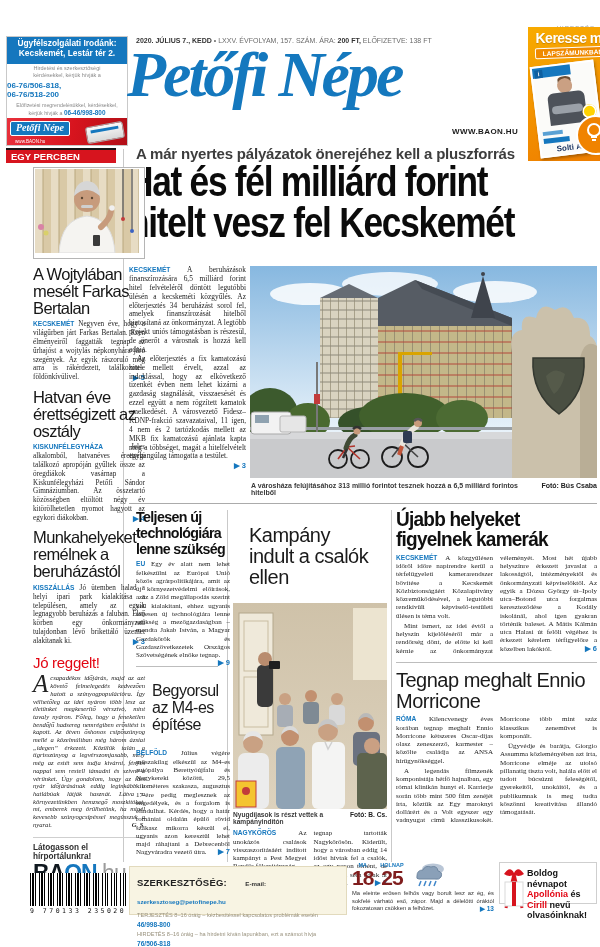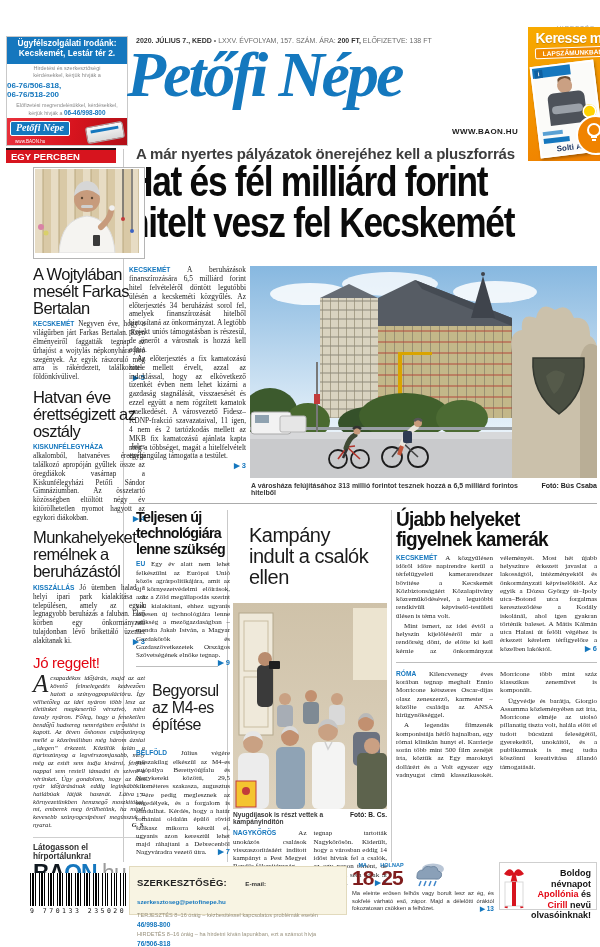--- a/index.html
+++ b/index.html
@@ -118,22 +118,22 @@
   .fe-em{font-size:6.2px;font-weight:bold;color:#333;margin-left:14px;}
   .fe-email{font-size:6.2px;font-weight:bold;color:#1577be;}
   .fe-small{font-size:5.6px;color:#98917d;line-height:1.6;margin-top:3px;}
   .fe-phone{color:#1577be;font-weight:bold;font-size:6.6px;}
   #ftr-w{left:352px;top:862px;width:142px;}
   .fw-top{display:flex;align-items:flex-start;gap:7px;}
   .fw-lab{font-size:5.5px;color:#1577be;font-weight:bold;text-align:center;display:block;}
   .fw-t{font-size:21px;font-weight:bold;color:#7f1d1d;letter-spacing:-1px;line-height:.92;display:block;text-align:center;}
   .fw-fc{font-size:5.8px;color:#333;text-align:justify;margin-top:2px;line-height:1.3;}
   .fw-pref{color:#1577be;font-weight:bold;font-size:6.5px;float:right;}
-  #ftr-nd{left:499px;top:862px;width:98px;height:48px;border:1px solid #cfcfcf;background:#fff;box-sizing:border-box;
-          padding:5px 5px 0 27px;text-align:right;font-weight:bold;font-size:9px;line-height:1.18;color:#141414;}
+  #ftr-nd{left:499px;top:862px;width:98px;height:42px;border:1px solid #cfcfcf;background:#fff;box-sizing:border-box;
+          padding:5px 5px 0 27px;font-weight:bold;font-size:9px;line-height:1.18;color:#141414;}
   .nd-red{color:#e30613;}
   .nd-gift{position:absolute;left:1px;top:1px;}
 </style>
 </head>
 <body>
 
 <div class="page">
 
   <div class="abs" id="hirdetes">HIRDETÉS</div>
 
@@ -426,20 +426,21 @@
     </p>
   </div>
 
   <div class="abs" id="col-cam">
     <h2 class="cam-h">Újabb helyeket figyelnek kamerák</h2>
     <div class="two-col">
       <p class="p-block"><span class="tag">KECSKEMÉT</span> <span>A közgyűlésen időről időre napirendre kerül a térfelügyeleti kamerarendszer bővítése a Kecskemét Közbiztonságáért Közalapítvány közreműködésével, a legutóbbi rendkívüli képviselő-testületi ülésen is téma volt.</span></p>
       <p class="p-block indent"><span>Mint ismert, az idei évtől a helyszín kijelöléséről már a rendőrség dönt, de előtte ki kell kérnie az önkormányzat véleményét. Most hét újabb helyszínre érkezett javaslat a lakosságtól, intézményektől és önkormányzati képviselőktől. Az egyik a Dózsa György út–Ipoly utca–Botond utca forgalmas kereszteződése a Kodály iskolánál, ahol igen gyakran történik baleset. A Mátis Kálmán utca Halasi út felőli végéhez is érkezett kérelem térfigyelőre a közelben lakóktól.</span><span class="pref">▶ 6</span></p>
     </div>
     <hr class="sep">
+    <h2 class="mor-h">Tegnap meghalt Ennio Morricone</h2>
     <div class="two-col">
       <p class="p-block"><span class="tag">RÓMA</span> <span>Kilencvenegy éves korában tegnap meghalt Ennio Morricone kétszeres Oscar-díjas olasz zeneszerző, karmester – közölte családja az ANSA hírügynökséggel.</span></p>
       <p class="p-block indent"><span>A legendás filmzenék komponistája hétfő hajnalban, egy római klinikán hunyt el. Karrierje során több mint 500 film zenéjét írta, köztük az Egy maroknyi dollárért és a Volt egyszer egy vadnyugat című klasszikusokét. Morricone több mint száz klasszikus zeneművet is komponált.</span></p>
       <p class="p-block indent"><span>Ügyvédje és barátja, Giorgio Assumma közleményében azt írta, Morricone elméje az utolsó pillanatig tiszta volt, halála előtt el tudott búcsúzni feleségétől, gyerekeitől, unokáitól, és a publikumnak is meg tudta köszönni kreativitása állandó támogatását.</span></p>
     </div>
   </div>
 
   <div class="abs" id="ftr-ed">
     <div>
       <span class="fe-label">SZERKESZTŐSÉG:</span>

